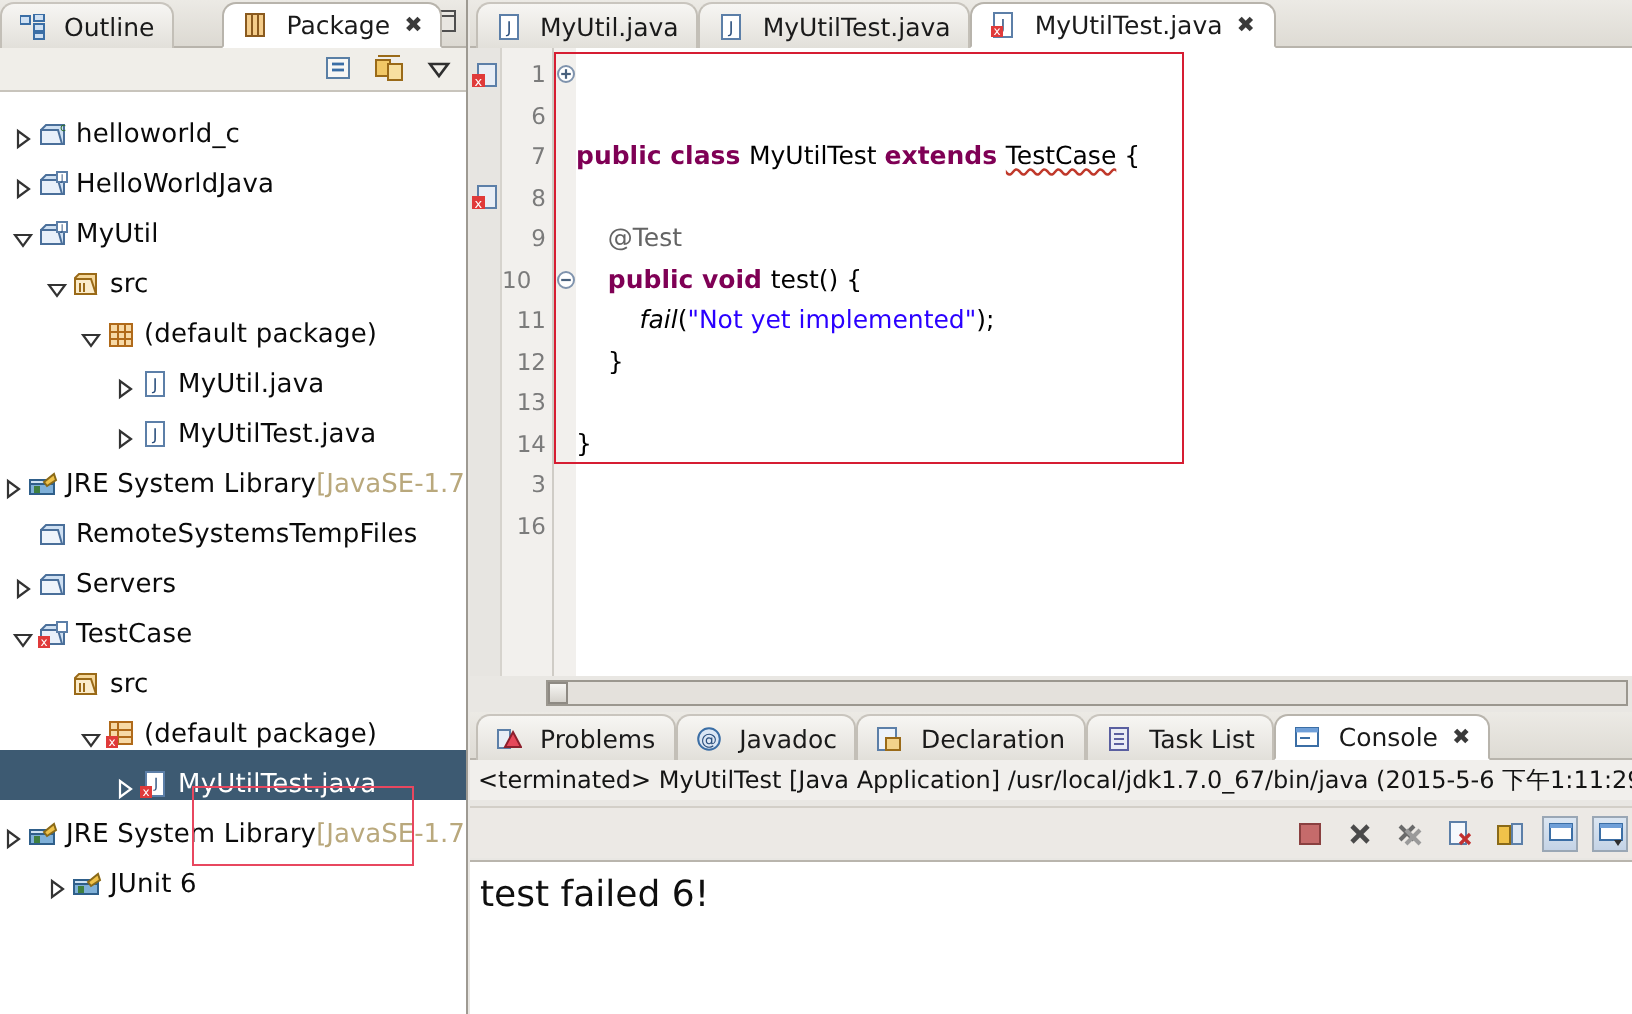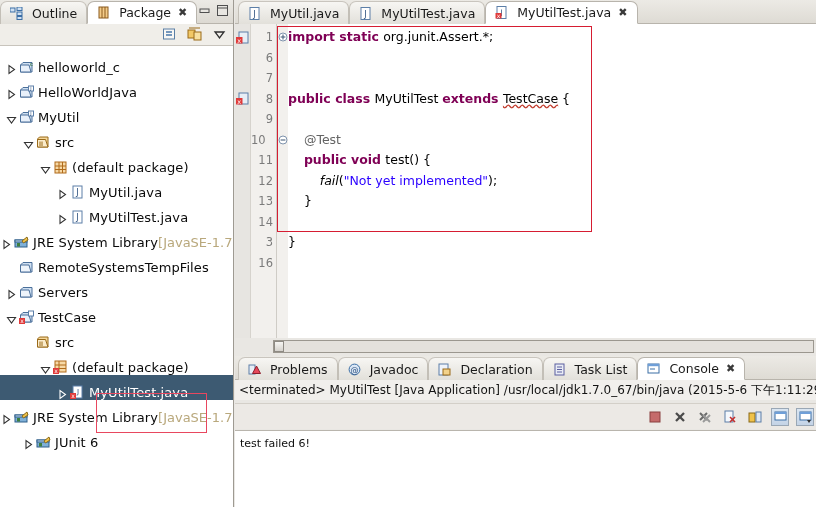--- a/index.html
+++ b/index.html
@@ -44,21 +44,21 @@
     margin-top: 16px;
   }
   .tab .closeglyph { font-size: 11px; color: #3a3a3a; margin-left: 3px; }
 
   
   #leftpane {
     position: absolute; left: 0; top: 0; width: 234px; height: 507px;
     background: #ffffff;
     border-right: 1px solid #9e9a92;
   }
-  #left-tabs { background: linear-gradient(to bottom,#eceae5,#dcd9d2); }
+  #left-tabs { background: linear-gradient(to bottom,#eceae5,#dcd9d2); gap: 24px; }
   #left-tabs .tab { font-size: 12.5px; }
   #left-tabs .tab.active { background:#ffffff; }
   .winbtns { position: absolute; right: 4px; top: 4px; display: flex; gap: 5px; }
   .winbtn { width: 13px; height: 13px; display: flex; align-items: center; justify-content: center; }
   .winbtn svg { display: block; }
 
   #left-toolbar {
     height: 22px; background: #f0eee9;
     border-bottom: 1px solid #c8c4bc;
     display: flex; align-items: center; justify-content: flex-end;
@@ -153,21 +153,21 @@
     position: absolute; left: 0; right: 0; top: 403px; height: 26px;
     background: #ece9e5; border-top: 1px solid #d3cfc8;
     display: flex; align-items: center; justify-content: flex-end; gap: 7px;
     padding-right: 2px;
   }
   .cticon { width: 18px; height: 18px; display:flex; align-items:center; justify-content:center; cursor:default;}
   .cticon.framed { border:1px solid #9aa7b5; background: linear-gradient(to bottom,#dbe6f2,#c4d3e6); }
   #console-out {
     position: absolute; left:0; right:0; top: 430px; bottom: 0;
     background: #ffffff; border-top: 1px solid #b9b5ad;
-    font-size: 11px; color: #0f0f0f; padding: 6px 0 0 5px;
+    font-size: 18px; color: #0f0f0f; padding: 6px 0 0 5px;
   }
 </style>
 </head>
 <body>
 
 <div id="root">
 
   <div id="leftpane">
 
     <div class="tabstrip" id="left-tabs">
@@ -595,21 +595,20 @@
             </svg>
           </div>
           <div class="mk"></div>
           <div class="mk"></div>
           <div class="mk"></div>
           <div class="mk"></div>
           <div class="mk"></div>
           <div class="mk"></div>
         </div>
       <div id="code-col">
-          <div class="cl"><span class="kw">import&nbsp;static&nbsp;</span><span class="plain">org.junit.Assert.*;</span></div>
           <div class="cl">&nbsp;</div>
           <div class="cl">&nbsp;</div>
           <div class="cl"><span class="kw">public&nbsp;class&nbsp;</span><span class="plain">MyUtilTest&nbsp;</span><span class="kw">extends&nbsp;</span><span class="squig">TestCase</span><span class="plain">&nbsp;{</span></div>
           <div class="cl">&nbsp;</div>
           <div class="cl"><span class="ann">&nbsp;&nbsp;&nbsp;&nbsp;@Test</span></div>
           <div class="cl"><span class="plain">&nbsp;&nbsp;&nbsp;&nbsp;</span><span class="kw">public&nbsp;void&nbsp;</span><span class="plain">test()&nbsp;{</span></div>
           <div class="cl"><span class="plain">&nbsp;&nbsp;&nbsp;&nbsp;&nbsp;&nbsp;&nbsp;&nbsp;</span><span class="ital">fail</span><span class="plain">(</span><span class="str">"Not&nbsp;yet&nbsp;implemented"</span><span class="plain">);</span></div>
           <div class="cl"><span class="plain">&nbsp;&nbsp;&nbsp;&nbsp;}</span></div>
           <div class="cl">&nbsp;</div>
           <div class="cl"><span class="plain">}</span></div>

